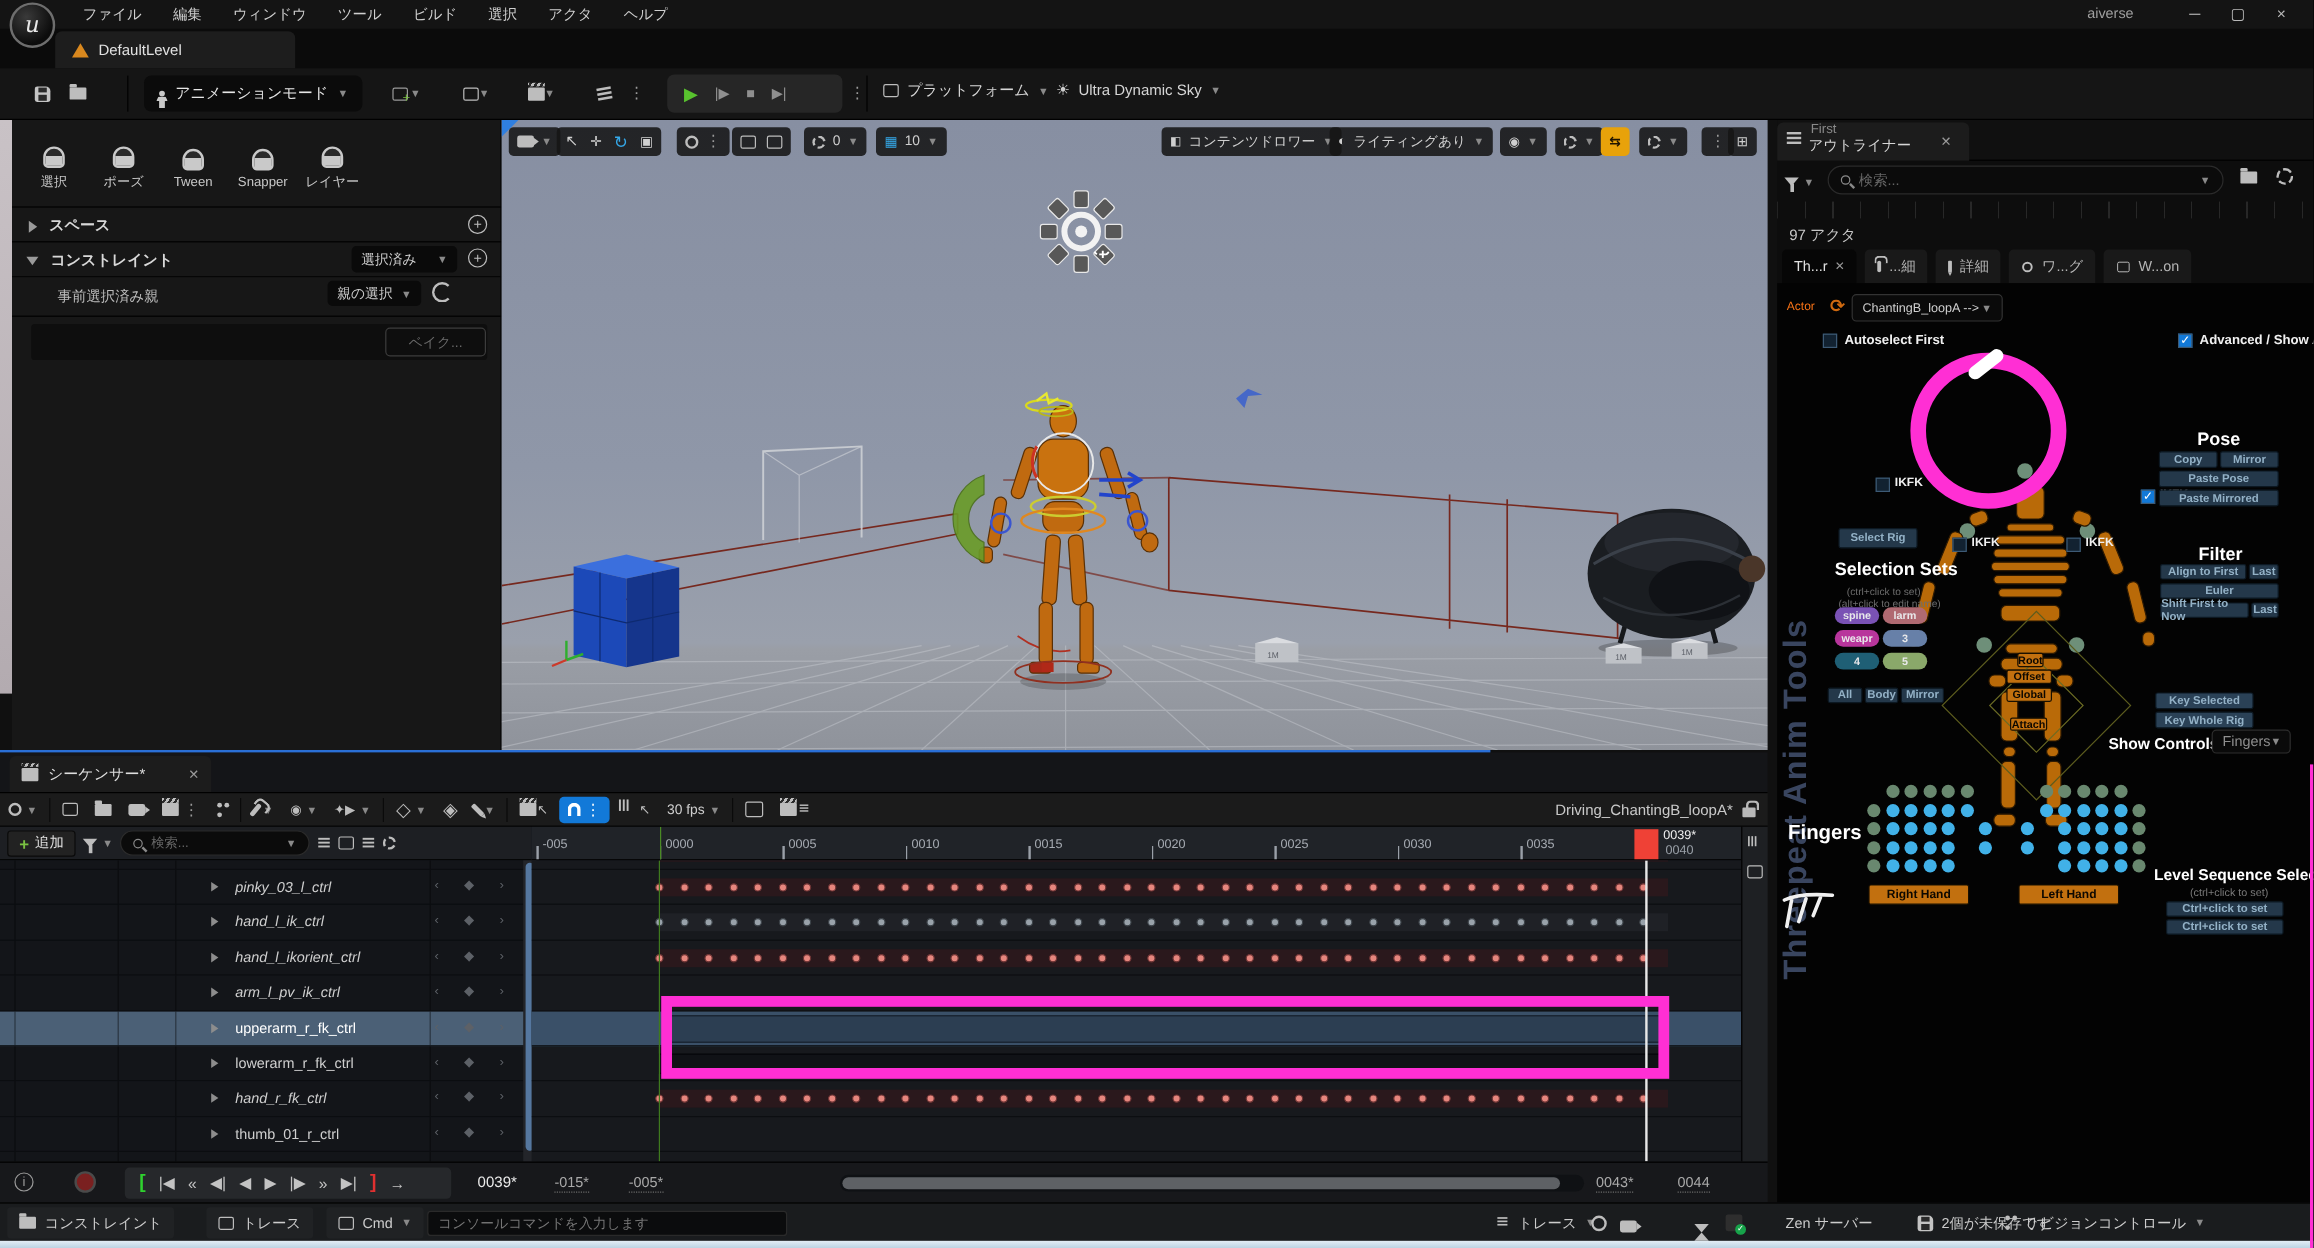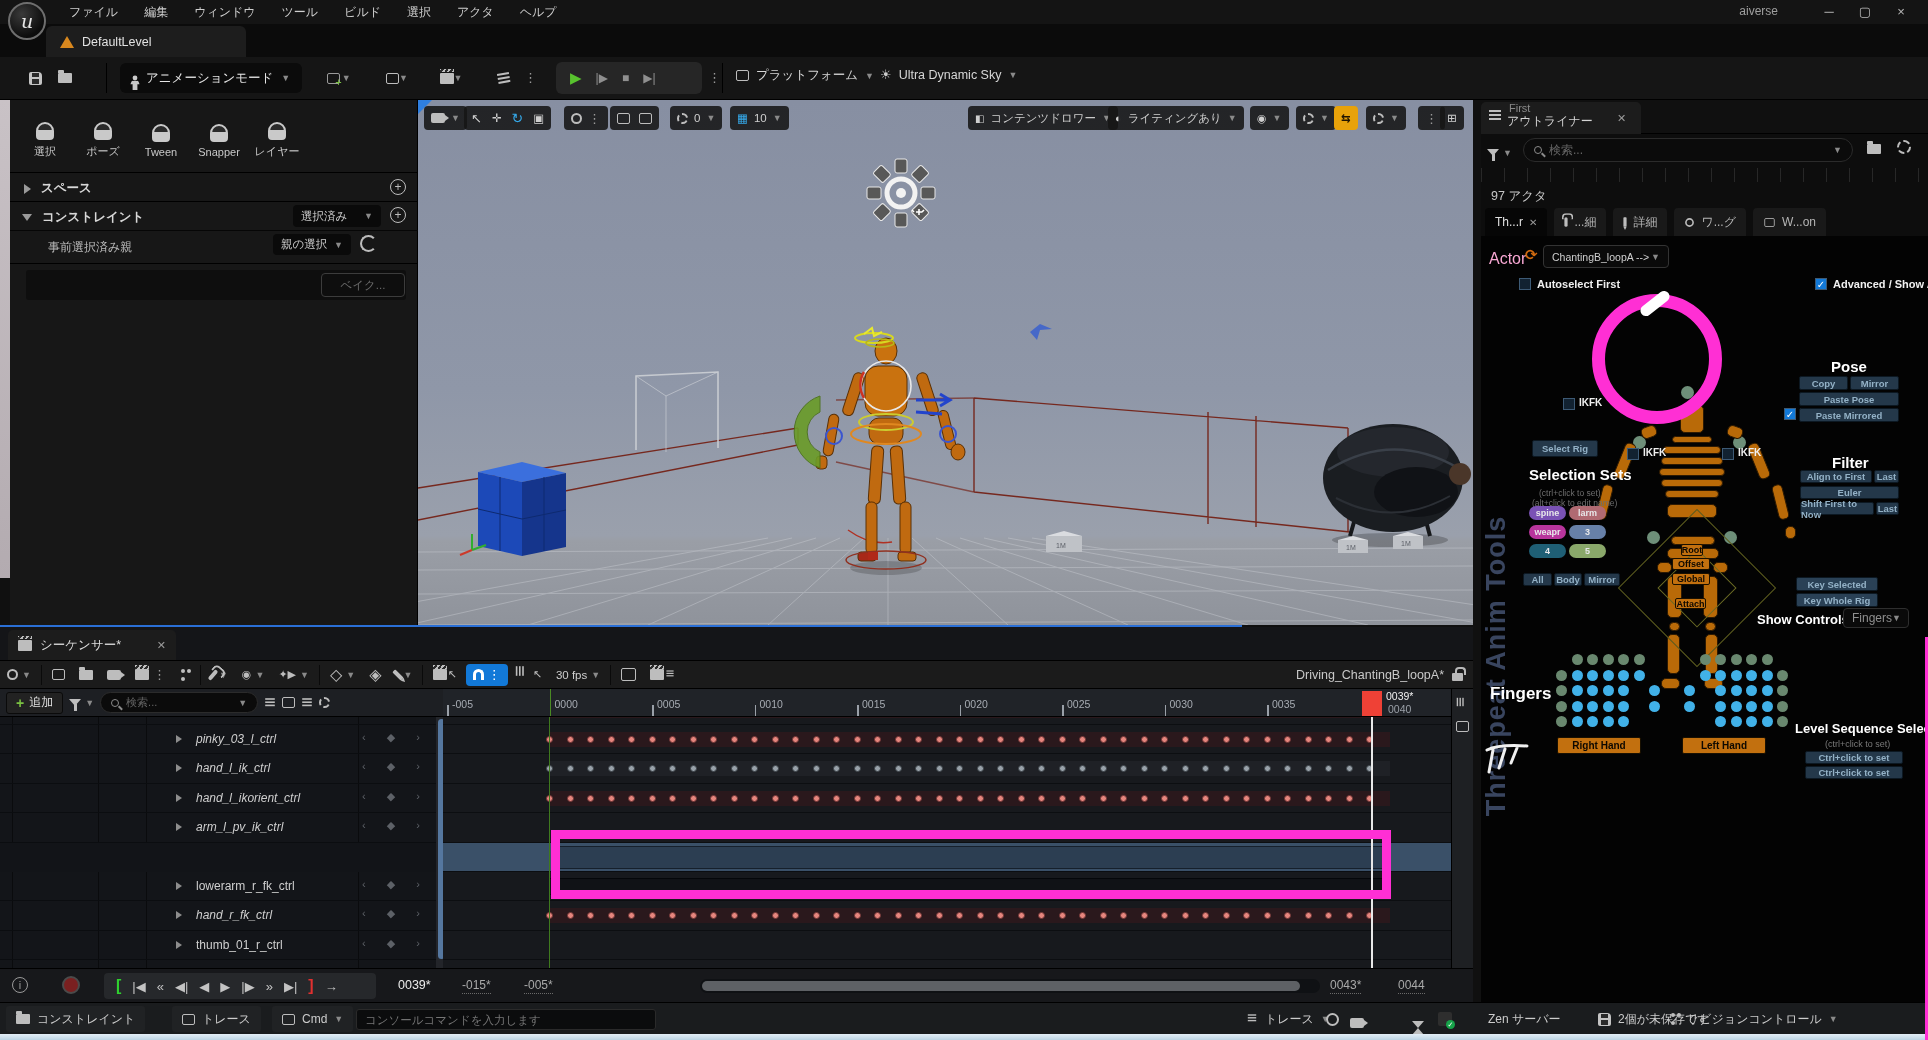--- a/index.html
+++ b/index.html
@@ -476,21 +476,21 @@
         </div>
         <div class="dtab">
           <div class="gi-sq" style="transform: scale(0.8);"></div>
           <div class="nw">W...on</div>
         </div>
       </div>
 
     <div id="threepeat" class="abs">
       <div id="vert-title" class="abs nw">Threepeat Anim Tools</div>
 
-      <div class="abs nw" style="left:8px;top:14px;color:#f9a8d4;font-size:16px;text-align:center;">Actor</div>
+      <div class="abs nw" style="left:8px;top:14px;color:#f97316;font-size:10px;text-align:center;">Actor</div>
       <div class="abs" style="left:44px;top:10px;color:#d06a10;font-size:15px;font-weight:bold;">⟳</div>
       <div class="abs dd" style="left:62px;top:9px;width:126px;height:23px;border:1px solid #333;font-size:10.5px;">
         <span class="nw" style="overflow:hidden;max-width:104px;">ChantingB_loopA --&gt; </span>
           <span class="chev">▼</span>
       </div>
 
       <span class="abs tp-check" style="left:38px;top:42px;"></span>
       <span class="abs tp-label nw" style="left:56px;top:42px;">Autoselect First</span>
       <span class="abs tp-check on" style="left:334px;top:42px;">✓</span>
       <span class="abs tp-label nw" style="left:352px;top:42px;">Advanced / Show All</span>
@@ -841,20 +841,29 @@
           <div class="name nw" style="font-style: italic;">hand_l_ikorient_ctrl</div>
           <div class="keynav nw">‹ ◆ ›</div>
         </div>
         <div class="trow" style="top: 96.2px;">
           <div style="position: absolute; left: 12px; top: 0px; width: 1px; height: 100%; background: rgba(0, 0, 0, 0.45);"></div>
           <div style="position: absolute; left: 98px; top: 0px; width: 1px; height: 100%; background: rgba(0, 0, 0, 0.45);"></div>
           <div style="position: absolute; left: 146px; top: 0px; width: 1px; height: 100%; background: rgba(0, 0, 0, 0.45);"></div>
           <div style="position: absolute; left: 358px; top: 0px; width: 1px; height: 100%; background: rgba(0, 0, 0, 0.45);"></div>
           <div class="exp"></div>
           <div class="name nw" style="font-style: italic;">arm_l_pv_ik_ctrl</div>
+          <div class="keynav nw">‹ ◆ ›</div>
+        </div>
+        <div class="trow" style="top: 125.6px; background: rgb(75, 96, 118);">
+          <div style="position: absolute; left: 12px; top: 0px; width: 1px; height: 100%; background: rgba(0, 0, 0, 0.45);"></div>
+          <div style="position: absolute; left: 98px; top: 0px; width: 1px; height: 100%; background: rgba(0, 0, 0, 0.45);"></div>
+          <div style="position: absolute; left: 146px; top: 0px; width: 1px; height: 100%; background: rgba(0, 0, 0, 0.45);"></div>
+          <div style="position: absolute; left: 358px; top: 0px; width: 1px; height: 100%; background: rgba(0, 0, 0, 0.45);"></div>
+          <div class="exp"></div>
+          <div class="name nw" style="color: rgb(255, 255, 255);">upperarm_r_fk_ctrl</div>
           <div class="keynav nw">‹ ◆ ›</div>
         </div>
         <div class="trow" style="top: 155px;">
           <div style="position: absolute; left: 12px; top: 0px; width: 1px; height: 100%; background: rgba(0, 0, 0, 0.45);"></div>
           <div style="position: absolute; left: 98px; top: 0px; width: 1px; height: 100%; background: rgba(0, 0, 0, 0.45);"></div>
           <div style="position: absolute; left: 146px; top: 0px; width: 1px; height: 100%; background: rgba(0, 0, 0, 0.45);"></div>
           <div style="position: absolute; left: 358px; top: 0px; width: 1px; height: 100%; background: rgba(0, 0, 0, 0.45);"></div>
           <div class="exp"></div>
           <div class="name nw">lowerarm_r_fk_ctrl</div>
           <div class="keynav nw">‹ ◆ ›</div>

